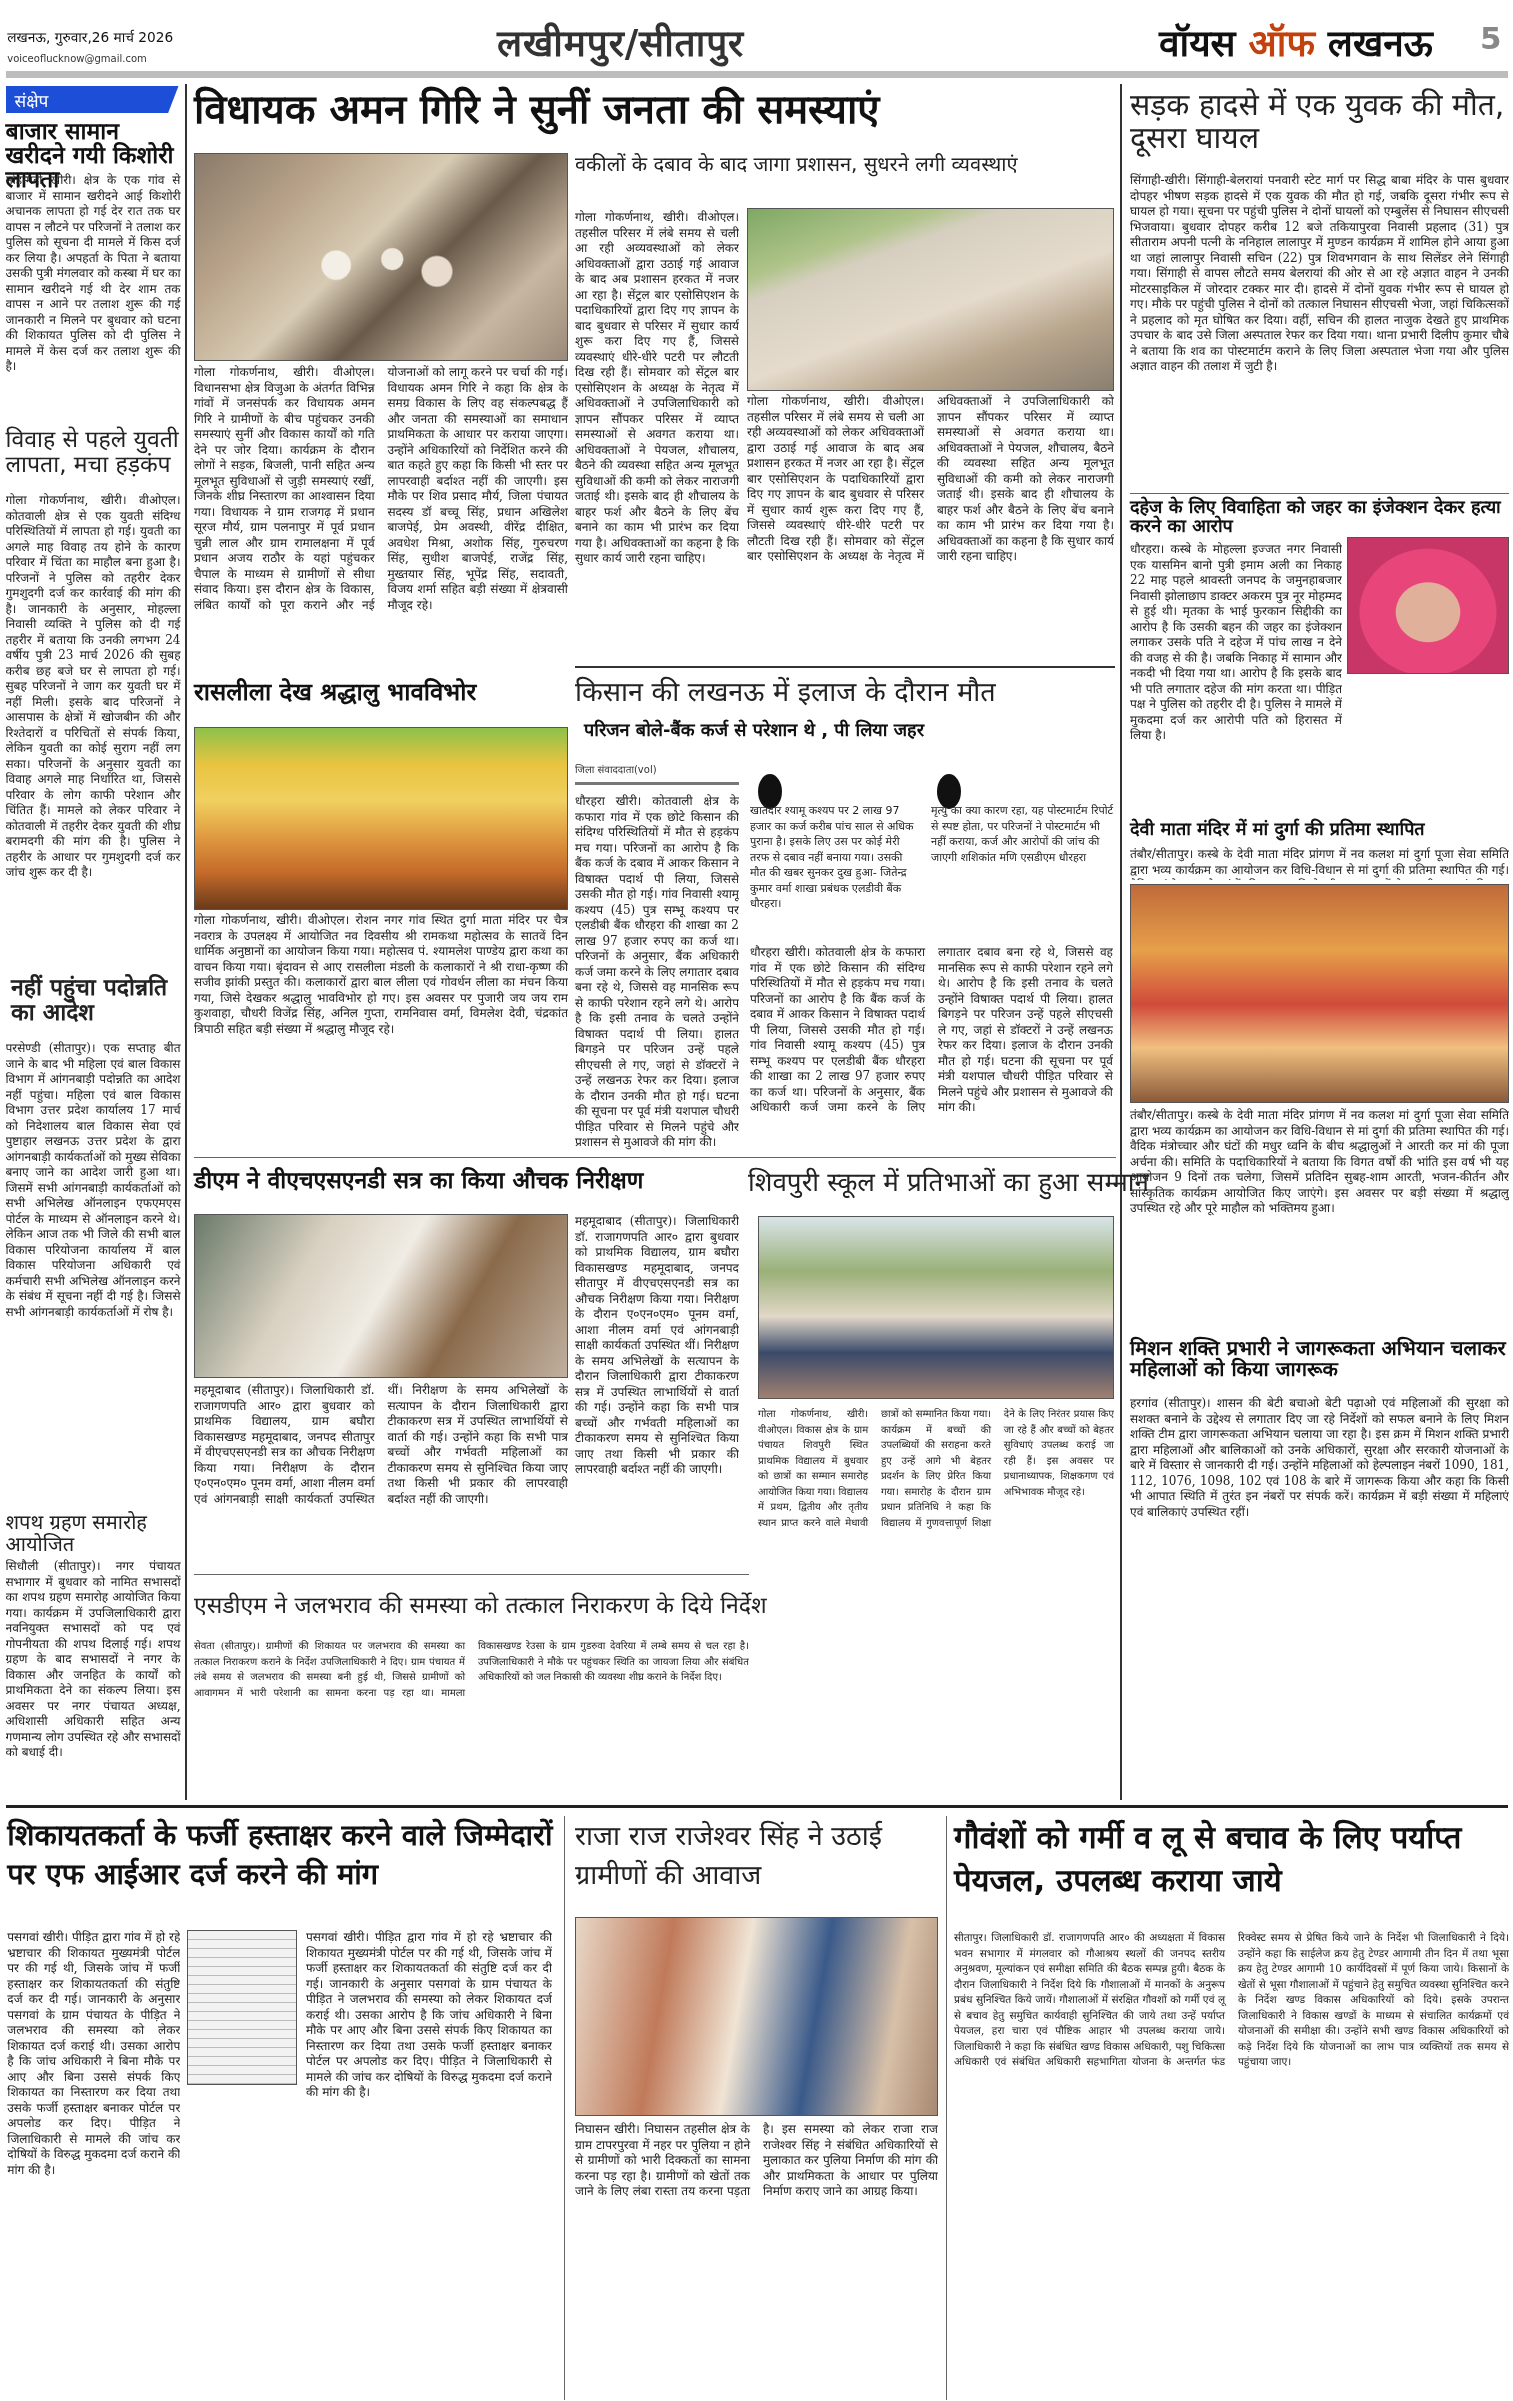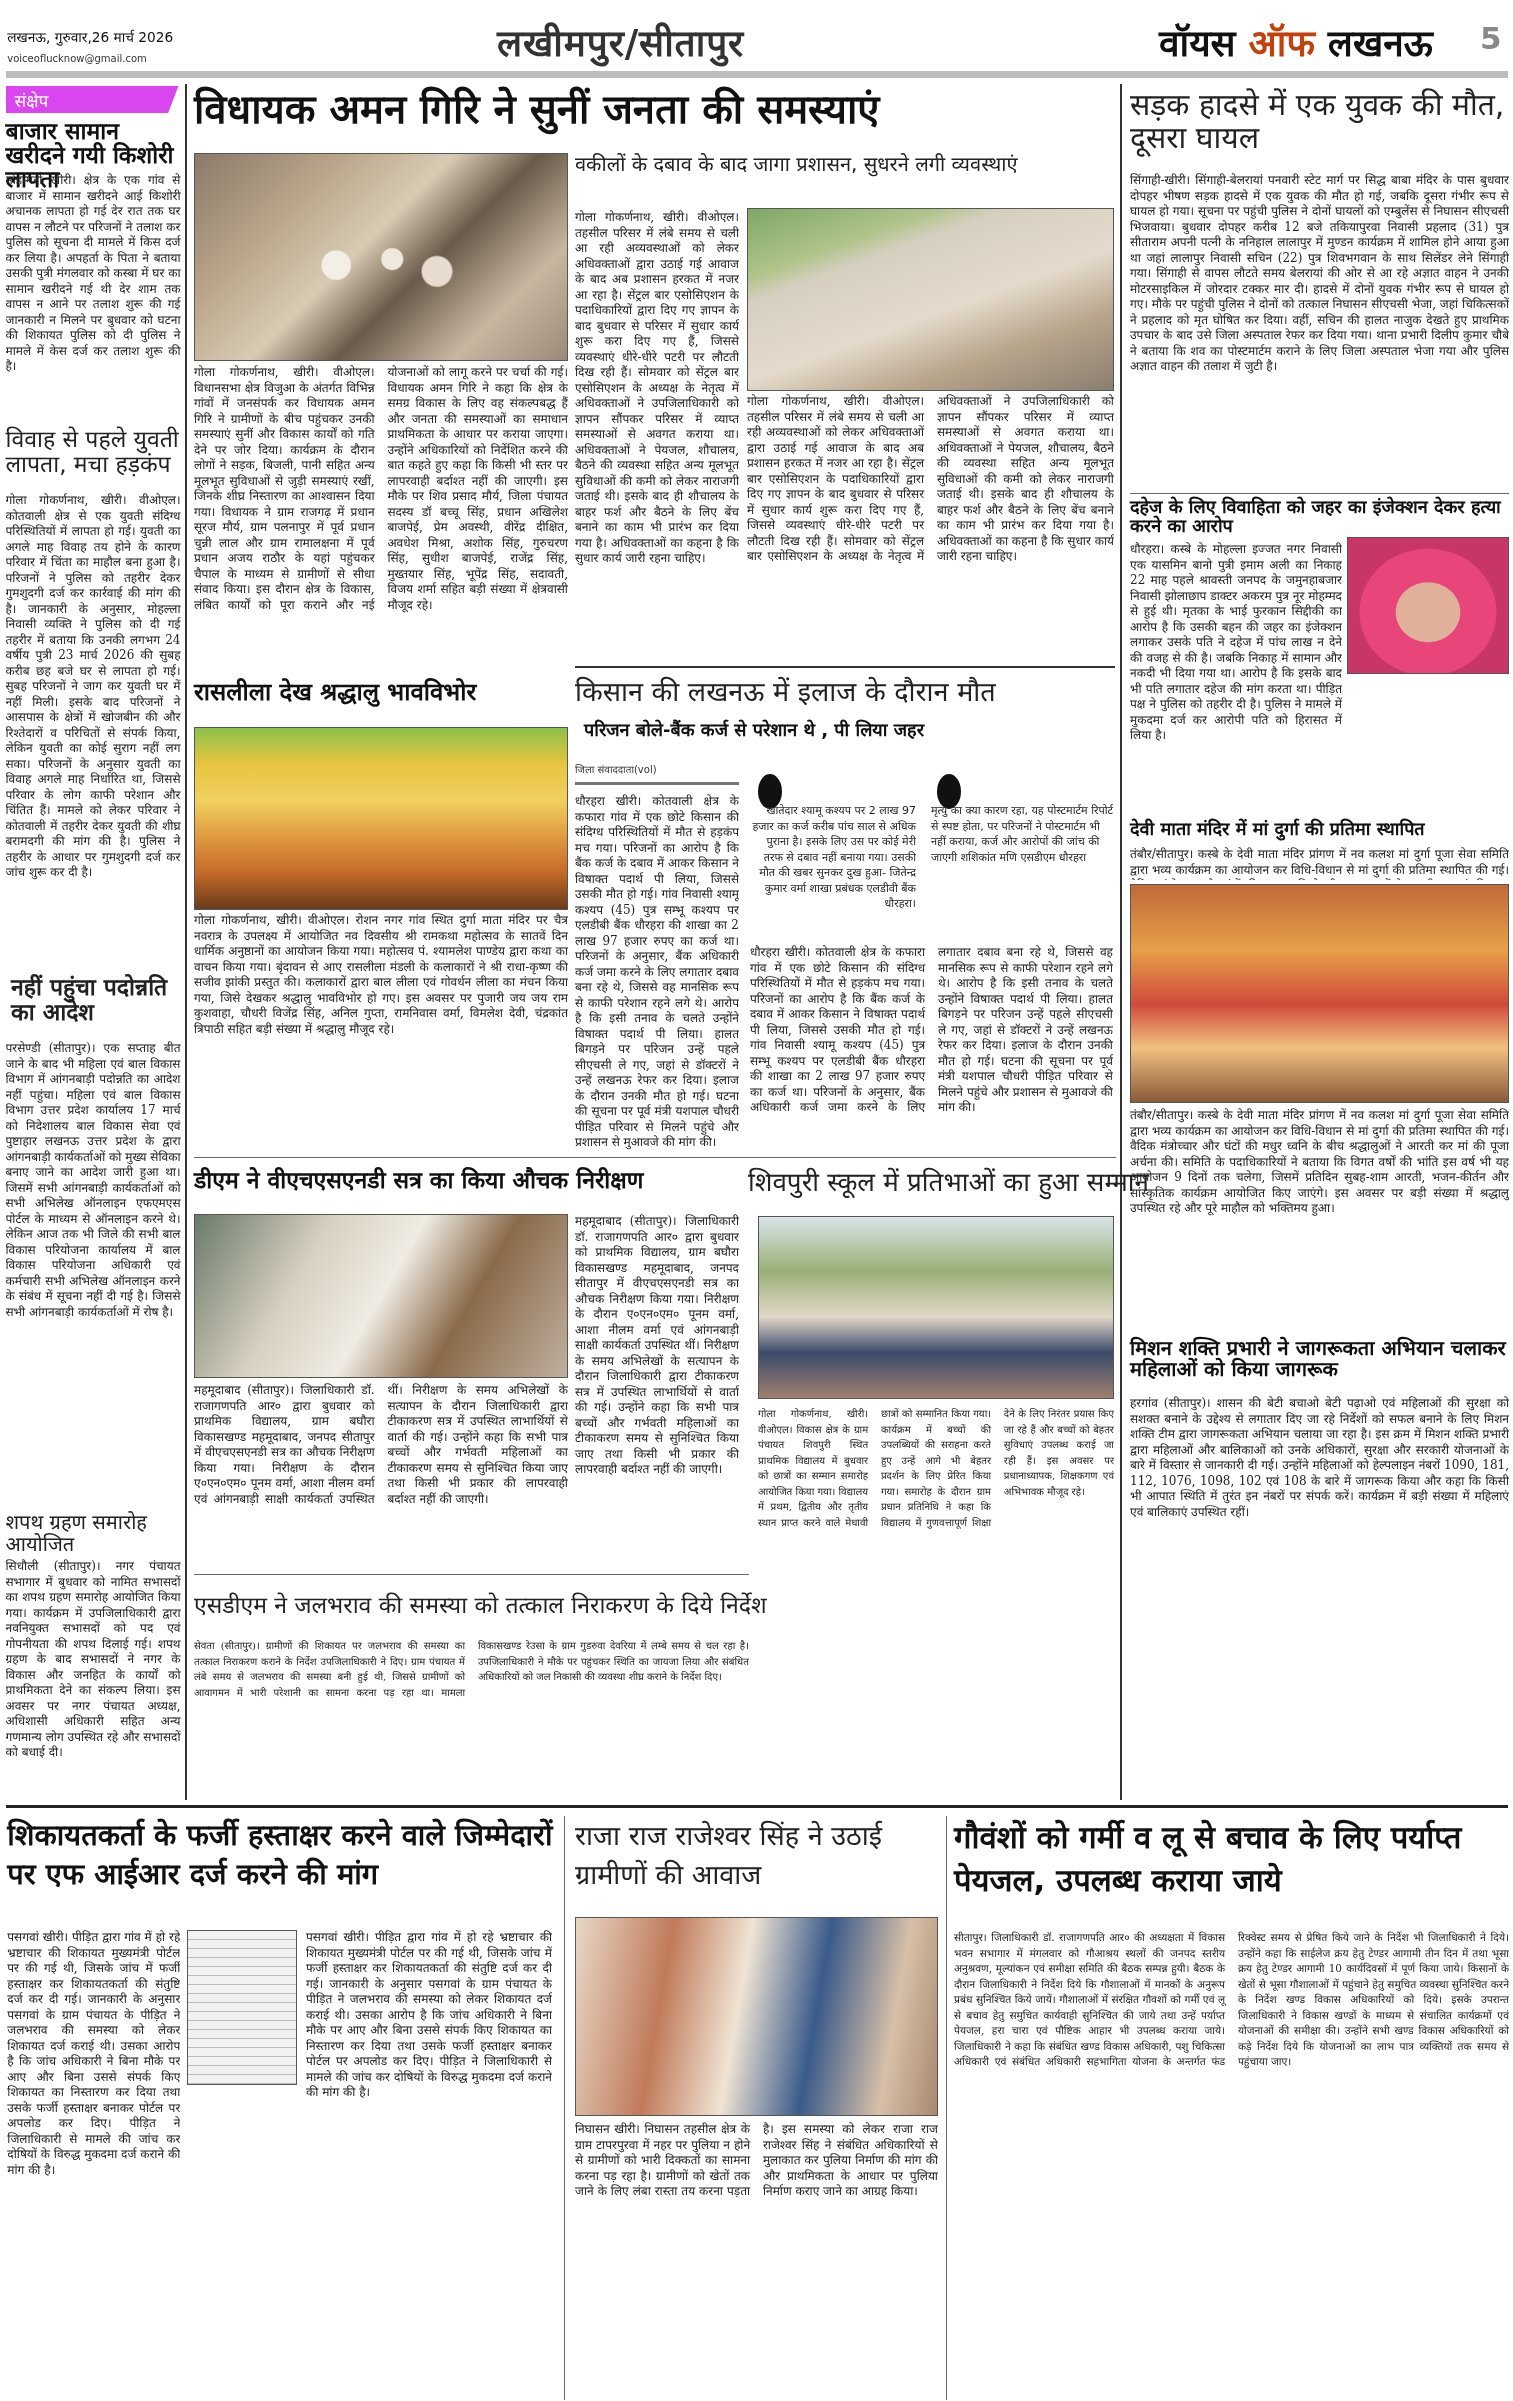--- a/index.html
+++ b/index.html
@@ -12,21 +12,21 @@
 .hdr-brand .gray{color:#c2410c}
 .hdr-page{left:1480px;top:20px;font-size:31px;font-weight:bold;color:#888}
 .hdr-bar{left:5.5px;top:71px;width:1502px;height:7.3px;background:#bdbdbd}
 .vrule{background:#333;width:1.8px}
 .hrule{background:#333;height:1.8px}
 .body-text{font-family:"DejaVu Serif",serif;font-size:12px;line-height:15.5px;color:#222;text-align:justify;overflow:hidden}
 .head-bold{font-family:"DejaVu Sans",sans-serif;font-weight:bold;color:#111;line-height:1.05}
 .head-light{font-family:"DejaVu Sans",sans-serif;font-weight:normal;color:#222;line-height:1.1}
 .photo{overflow:hidden;border:0.9px solid #555}
 .caption{font-size:10px;color:#333}
-.sankshep{left:5.5px;top:86px;width:173px;height:27px;background:#d946ef;color:#fff;font-size:17.3px;padding:2.7px 9px;clip-path:polygon(0 0,100% 0,94% 100%,0 100%)}
+.sankshep{left:5.5px;top:86px;width:173px;height:27px;background:#1d4ed8;color:#fff;font-size:17.3px;padding:2.7px 9px;clip-path:polygon(0 0,100% 0,94% 100%,0 100%)}
 .cols2{column-count:2;column-gap:12.8px}
 .cols3{column-count:3;column-gap:12.8px}
 </style>
 </head>
 <body>
 
 <div class="abs hdr-date">लखनऊ, गुरुवार,26 मार्च 2026</div>
 <div class="abs hdr-email">voiceoflucknow@gmail.com</div>
 <div class="abs hdr-section">लखीमपुर/सीतापुर</div>
 <div class="abs hdr-brand">
@@ -67,21 +67,21 @@
 <div class="abs head-bold" style="left:194px;top:680px;width:374px;font-size:24px;white-space:nowrap">रासलीला देख श्रद्धालु भावविभोर</div>
 <div class="abs photo" style="left:194px;top:727px;width:374px;height:183px;background:linear-gradient(180deg,#8cc14a 0%,#e8c440 20%,#f0d060 40%,#e09a40 60%,#c46a2a 80%,#6a3a1a 100%)"></div>
 <div class="abs body-text" style="left:194px;top:913px;width:374px;height:239px">गोला गोकर्णनाथ, खीरी। वीओएल। रोशन नगर गांव स्थित दुर्गा माता मंदिर पर चैत्र नवरात्र के उपलक्ष्य में आयोजित नव दिवसीय श्री रामकथा महोत्सव के सातवें दिन धार्मिक अनुष्ठानों का आयोजन किया गया। महोत्सव पं. श्यामलेश पाण्डेय द्वारा कथा का वाचन किया गया। बृंदावन से आए रासलीला मंडली के कलाकारों ने श्री राधा-कृष्ण की सजीव झांकी प्रस्तुत की। कलाकारों द्वारा बाल लीला एवं गोवर्धन लीला का मंचन किया गया, जिसे देखकर श्रद्धालु भावविभोर हो गए। इस अवसर पर पुजारी जय जय राम कुशवाहा, चौधरी विजेंद्र सिंह, अनिल गुप्ता, रामनिवास वर्मा, विमलेश देवी, चंद्रकांत त्रिपाठी सहित बड़ी संख्या में श्रद्धालु मौजूद रहे।</div>
 
 <div class="abs head-light" style="left:575px;top:677px;width:539px;font-size:27px;white-space:nowrap">किसान की लखनऊ में इलाज के दौरान मौत</div>
 <div class="abs head-bold" style="left:584px;top:721px;width:529px;font-size:18px;white-space:nowrap">परिजन बोले-बैंक कर्ज से परेशान थे , पी लिया जहर</div>
 <div class="abs caption" style="left:575px;top:762px;width:183px">जिला संवाददाता(vol)</div>
 <div class="abs" style="left:575px;top:782px;width:164px;height:2.7px;background:#777"></div>
 <div class="abs body-text" style="left:575px;top:794px;width:164px;height:361px">धौरहरा खीरी। कोतवाली क्षेत्र के कफारा गांव में एक छोटे किसान की संदिग्ध परिस्थितियों में मौत से हड़कंप मच गया। परिजनों का आरोप है कि बैंक कर्ज के दबाव में आकर किसान ने विषाक्त पदार्थ पी लिया, जिससे उसकी मौत हो गई। गांव निवासी श्यामू कश्यप (45) पुत्र सम्भू कश्यप पर एलडीबी बैंक धौरहरा की शाखा का 2 लाख 97 हजार रुपए का कर्ज था। परिजनों के अनुसार, बैंक अधिकारी कर्ज जमा करने के लिए लगातार दबाव बना रहे थे, जिससे वह मानसिक रूप से काफी परेशान रहने लगे थे। आरोप है कि इसी तनाव के चलते उन्होंने विषाक्त पदार्थ पी लिया। हालत बिगड़ने पर परिजन उन्हें पहले सीएचसी ले गए, जहां से डॉक्टरों ने उन्हें लखनऊ रेफर कर दिया। इलाज के दौरान उनकी मौत हो गई। घटना की सूचना पर पूर्व मंत्री यशपाल चौधरी पीड़ित परिवार से मिलने पहुंचे और प्रशासन से मुआवजे की मांग की।</div>
 <div class="abs" style="left:758px;top:774px;width:24px;height:35px;border-radius:50%;background:#111"></div>
-<div class="abs body-text" style="left:750px;top:803px;width:166px;height:137px;font-family:'DejaVu Sans',sans-serif;font-size:11px;text-align:right">खातेदार श्यामू कश्यप पर 2 लाख 97 हजार का कर्ज करीब पांच साल से अधिक पुराना है। इसके लिए उस पर कोई मेरी तरफ से दबाव नहीं बनाया गया। उसकी मौत की खबर सुनकर दुख हुआ- जितेन्द्र कुमार वर्मा शाखा प्रबंधक एलडीवी बैंक धौरहरा।</div>
+<div class="abs body-text" style="left:750px;top:803px;width:166px;height:137px;font-family:'DejaVu Sans',sans-serif;font-size:11px;text-align:left">खातेदार श्यामू कश्यप पर 2 लाख 97 हजार का कर्ज करीब पांच साल से अधिक पुराना है। इसके लिए उस पर कोई मेरी तरफ से दबाव नहीं बनाया गया। उसकी मौत की खबर सुनकर दुख हुआ- जितेन्द्र कुमार वर्मा शाखा प्रबंधक एलडीवी बैंक धौरहरा।</div>
 <div class="abs" style="left:937px;top:774px;width:24px;height:35px;border-radius:50%;background:#111"></div>
 <div class="abs body-text" style="left:931px;top:803px;width:183px;height:137px;font-family:'DejaVu Sans',sans-serif;font-size:11px;text-align:left">मृत्यु का क्या कारण रहा, यह पोस्टमार्टम रिपोर्ट से स्पष्ट होता, पर परिजनों ने पोस्टमार्टम भी नहीं कराया, कर्ज और आरोपों की जांच की जाएगी शशिकांत मणि एसडीएम धौरहरा</div>
 <div class="abs body-text cols2" style="left:750px;top:945px;width:363px;height:210px">धौरहरा खीरी। कोतवाली क्षेत्र के कफारा गांव में एक छोटे किसान की संदिग्ध परिस्थितियों में मौत से हड़कंप मच गया। परिजनों का आरोप है कि बैंक कर्ज के दबाव में आकर किसान ने विषाक्त पदार्थ पी लिया, जिससे उसकी मौत हो गई। गांव निवासी श्यामू कश्यप (45) पुत्र सम्भू कश्यप पर एलडीबी बैंक धौरहरा की शाखा का 2 लाख 97 हजार रुपए का कर्ज था। परिजनों के अनुसार, बैंक अधिकारी कर्ज जमा करने के लिए लगातार दबाव बना रहे थे, जिससे वह मानसिक रूप से काफी परेशान रहने लगे थे। आरोप है कि इसी तनाव के चलते उन्होंने विषाक्त पदार्थ पी लिया। हालत बिगड़ने पर परिजन उन्हें पहले सीएचसी ले गए, जहां से डॉक्टरों ने उन्हें लखनऊ रेफर कर दिया। इलाज के दौरान उनकी मौत हो गई। घटना की सूचना पर पूर्व मंत्री यशपाल चौधरी पीड़ित परिवार से मिलने पहुंचे और प्रशासन से मुआवजे की मांग की।</div>
 
 <div class="abs vrule" style="left:1120px;top:84px;height:1716px"></div>
 <div class="abs head-light" style="left:1130px;top:88px;width:379px;font-size:30px">सड़क हादसे में एक युवक की मौत, दूसरा घायल</div>
 <div class="abs body-text" style="left:1130px;top:173px;width:379px;height:315px">सिंगाही-खीरी। सिंगाही-बेलरायां पनवारी स्टेट मार्ग पर सिद्ध बाबा मंदिर के पास बुधवार दोपहर भीषण सड़क हादसे में एक युवक की मौत हो गई, जबकि दूसरा गंभीर रूप से घायल हो गया। सूचना पर पहुंची पुलिस ने दोनों घायलों को एम्बुलेंस से निघासन सीएचसी भिजवाया। बुधवार दोपहर करीब 12 बजे तकियापुरवा निवासी प्रहलाद (31) पुत्र सीताराम अपनी पत्नी के ननिहाल लालापुर में मुण्डन कार्यक्रम में शामिल होने आया हुआ था जहां लालापुर निवासी सचिन (22) पुत्र शिवभगवान के साथ सिलेंडर लेने सिंगाही गया। सिंगाही से वापस लौटते समय बेलरायां की ओर से आ रहे अज्ञात वाहन ने उनकी मोटरसाइकिल में जोरदार टक्कर मार दी। हादसे में दोनों युवक गंभीर रूप से घायल हो गए। मौके पर पहुंची पुलिस ने दोनों को तत्काल निघासन सीएचसी भेजा, जहां चिकित्सकों ने प्रहलाद को मृत घोषित कर दिया। वहीं, सचिन की हालत नाजुक देखते हुए प्राथमिक उपचार के बाद उसे जिला अस्पताल रेफर कर दिया गया। थाना प्रभारी दिलीप कुमार चौबे ने बताया कि शव का पोस्टमार्टम कराने के लिए जिला अस्पताल भेजा गया और पुलिस अज्ञात वाहन की तलाश में जुटी है।</div>
 <div class="abs hrule" style="left:1130px;top:493px;width:379px;height:0.9px;background:#666"></div>
 
 <div class="abs head-bold" style="left:1130px;top:498px;width:379px;font-size:18px">दहेज के लिए विवाहिता को जहर का इंजेक्शन देकर हत्या करने का आरोप</div>

